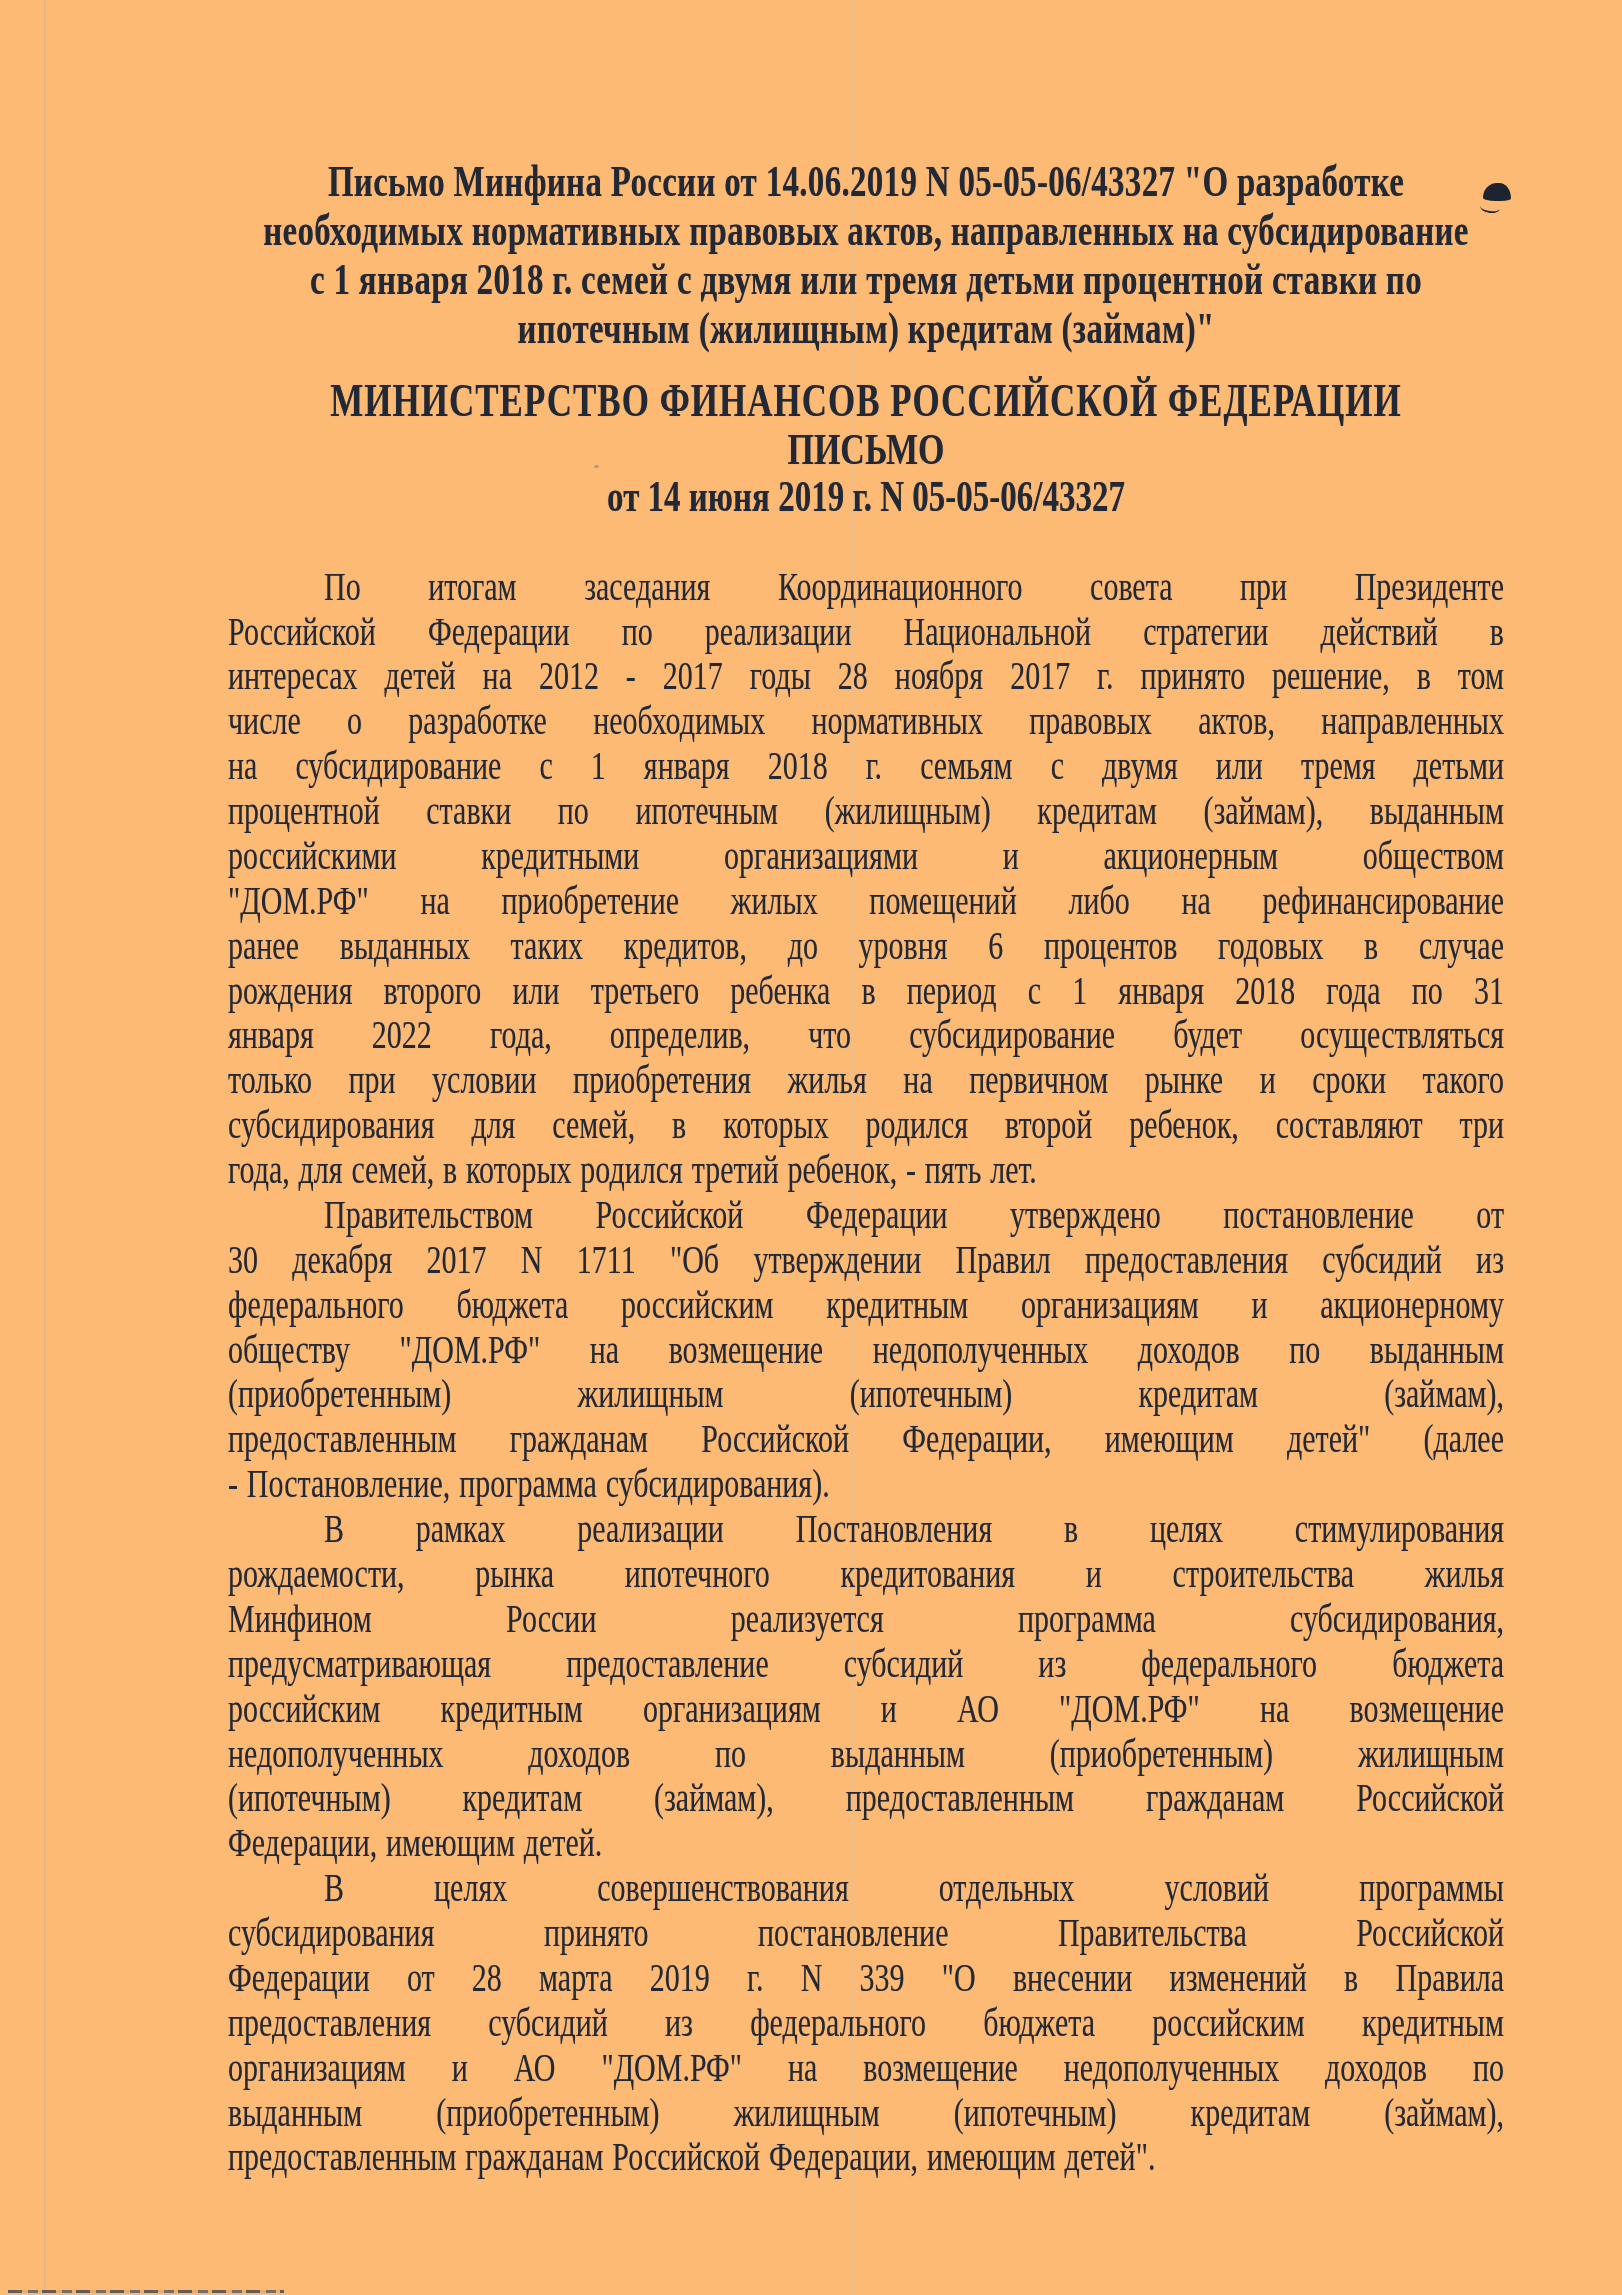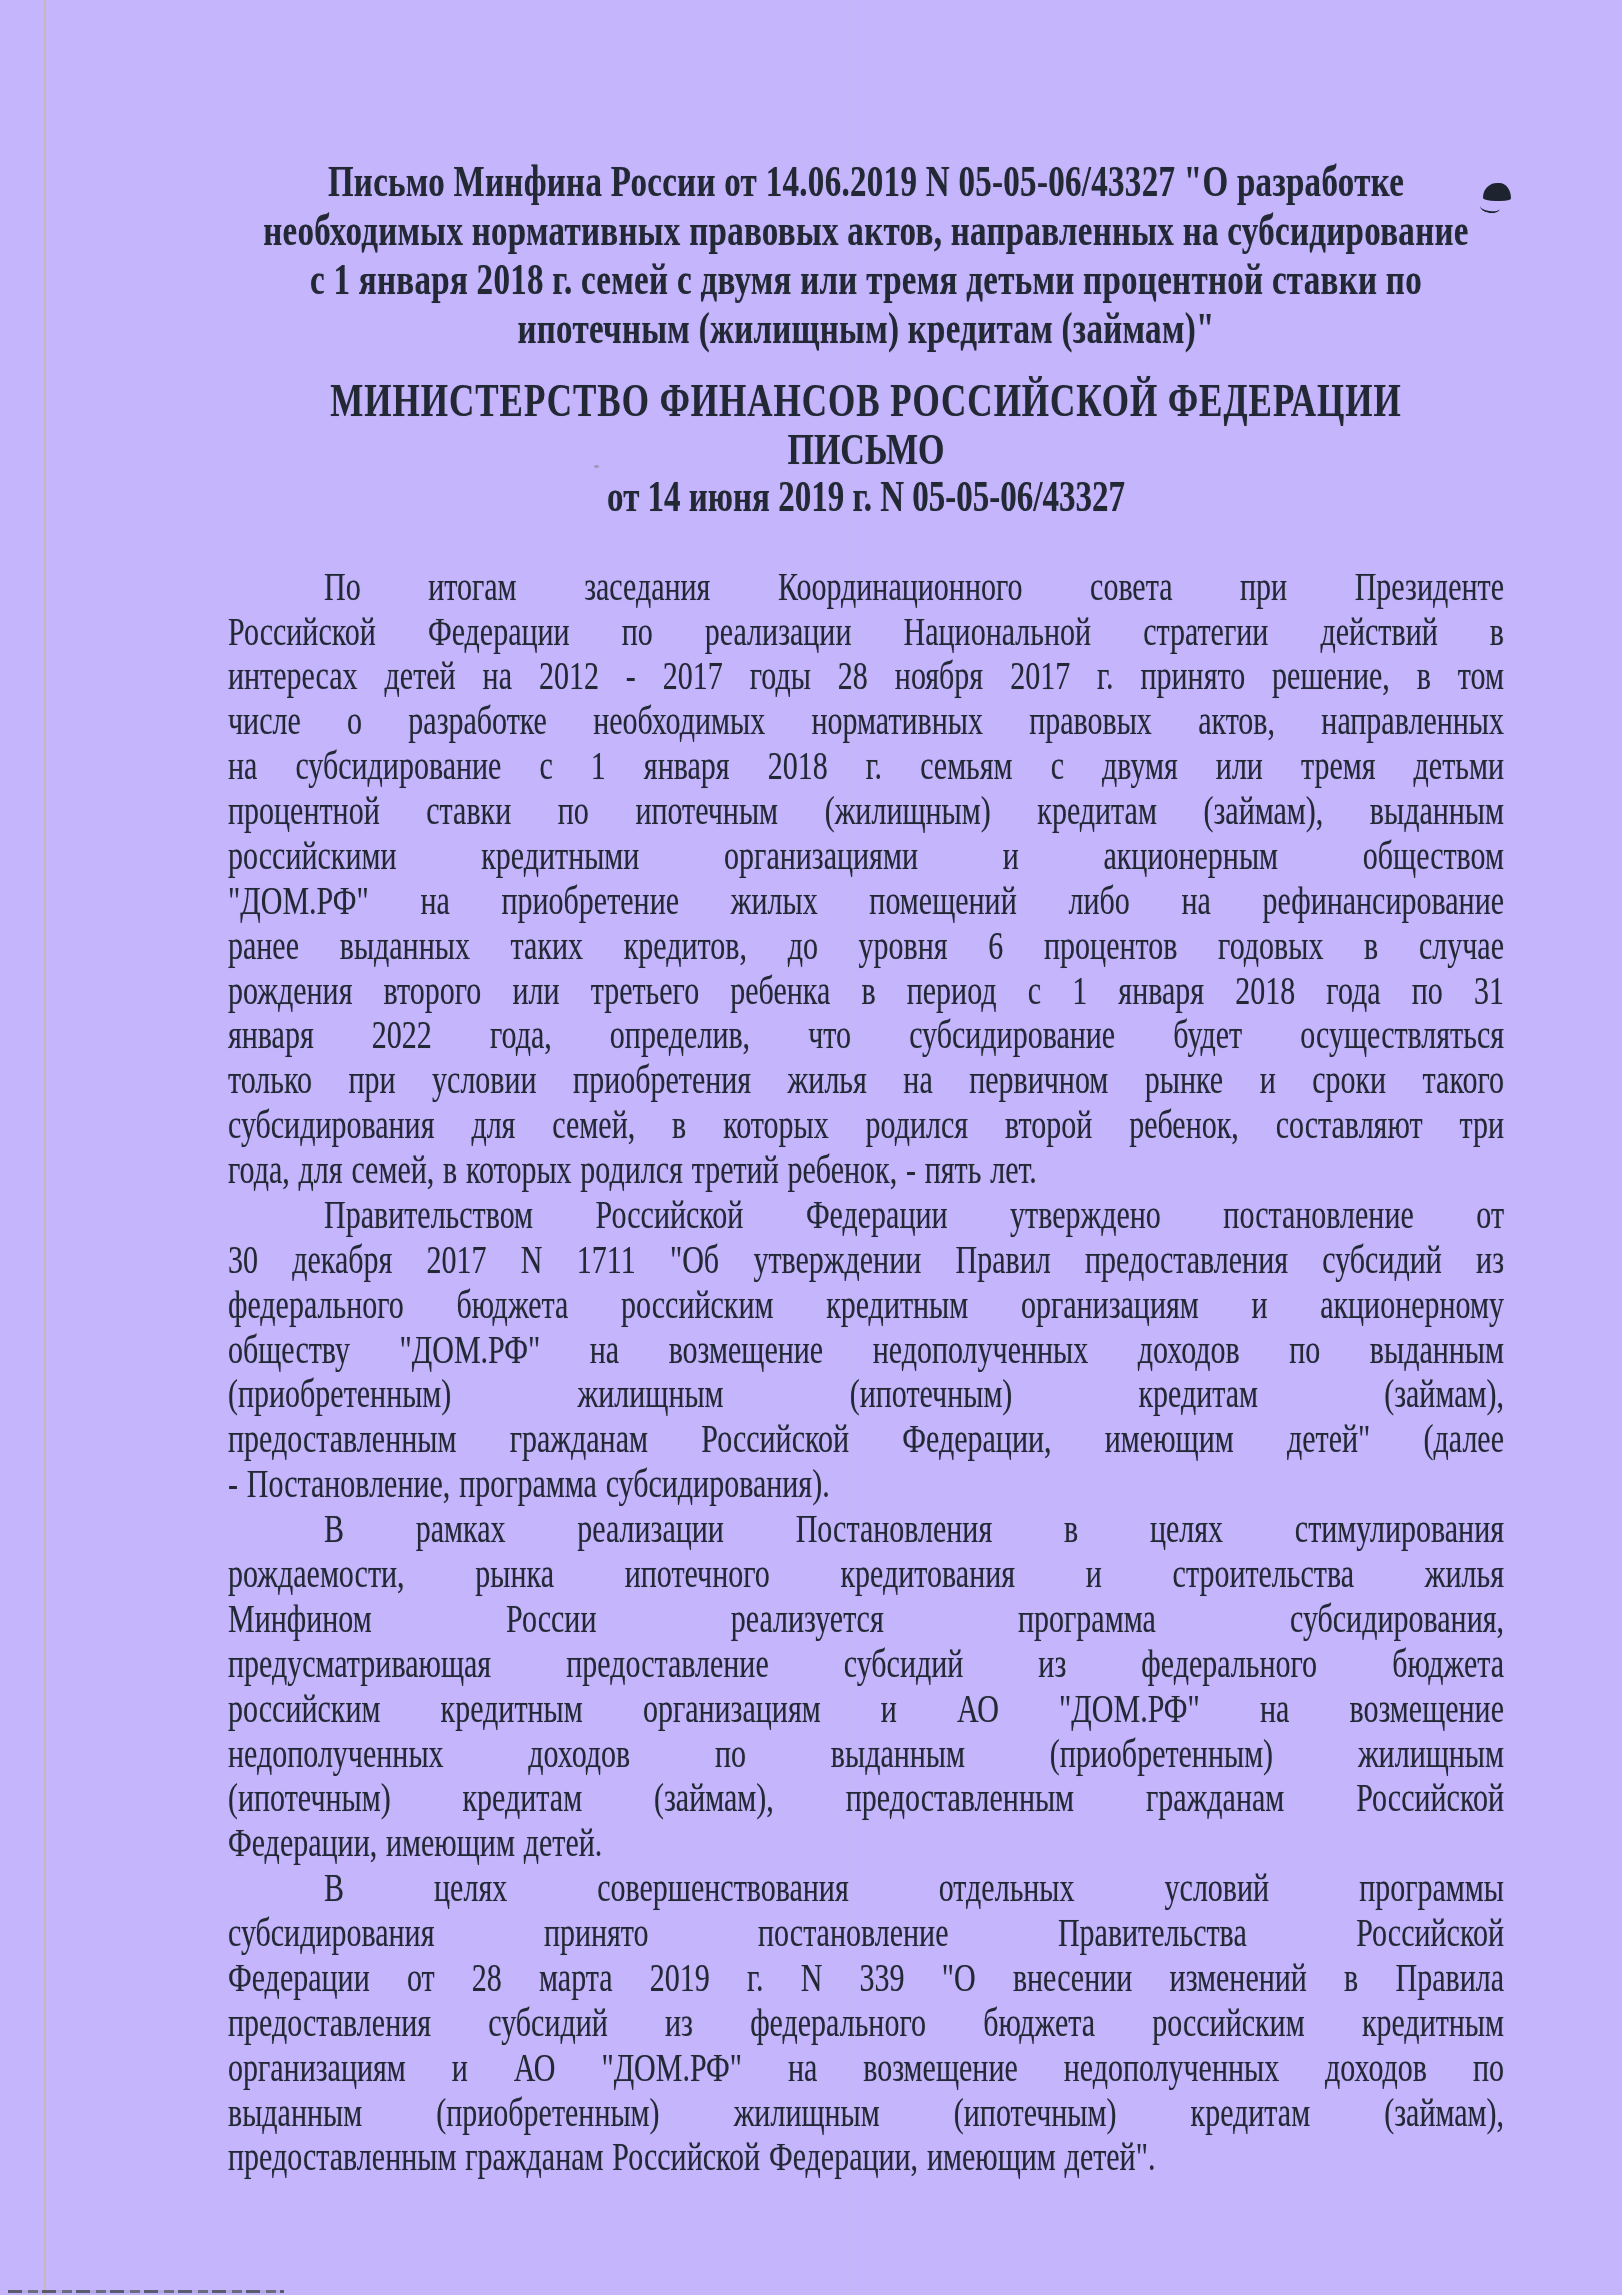--- a/index.html
+++ b/index.html
@@ -1,20 +1,20 @@
 <!DOCTYPE html>
 <html style="font-size:10.5px"><head>
 <meta charset="utf-8">
 <style>
   html, body { margin: 0; padding: 0; background: #ffffff; }
   .page {
     position: relative;
     width: 1623px;
     height: 2295px;
-    background: #c4b5fd;
+    background: #fdba74;
     overflow: hidden;
     font-family: "Liberation Serif", "DejaVu Serif", serif;
     color: #222934;
   }
   
   .tan-line {
     position: absolute; top: 0; left: 44px; width: 2px; height: 2295px;
     background: rgba(205, 184, 148, 0.65);
   }
   .scan-streak { position: absolute; top: 0; width: 1.3px; height: 2295px; }

